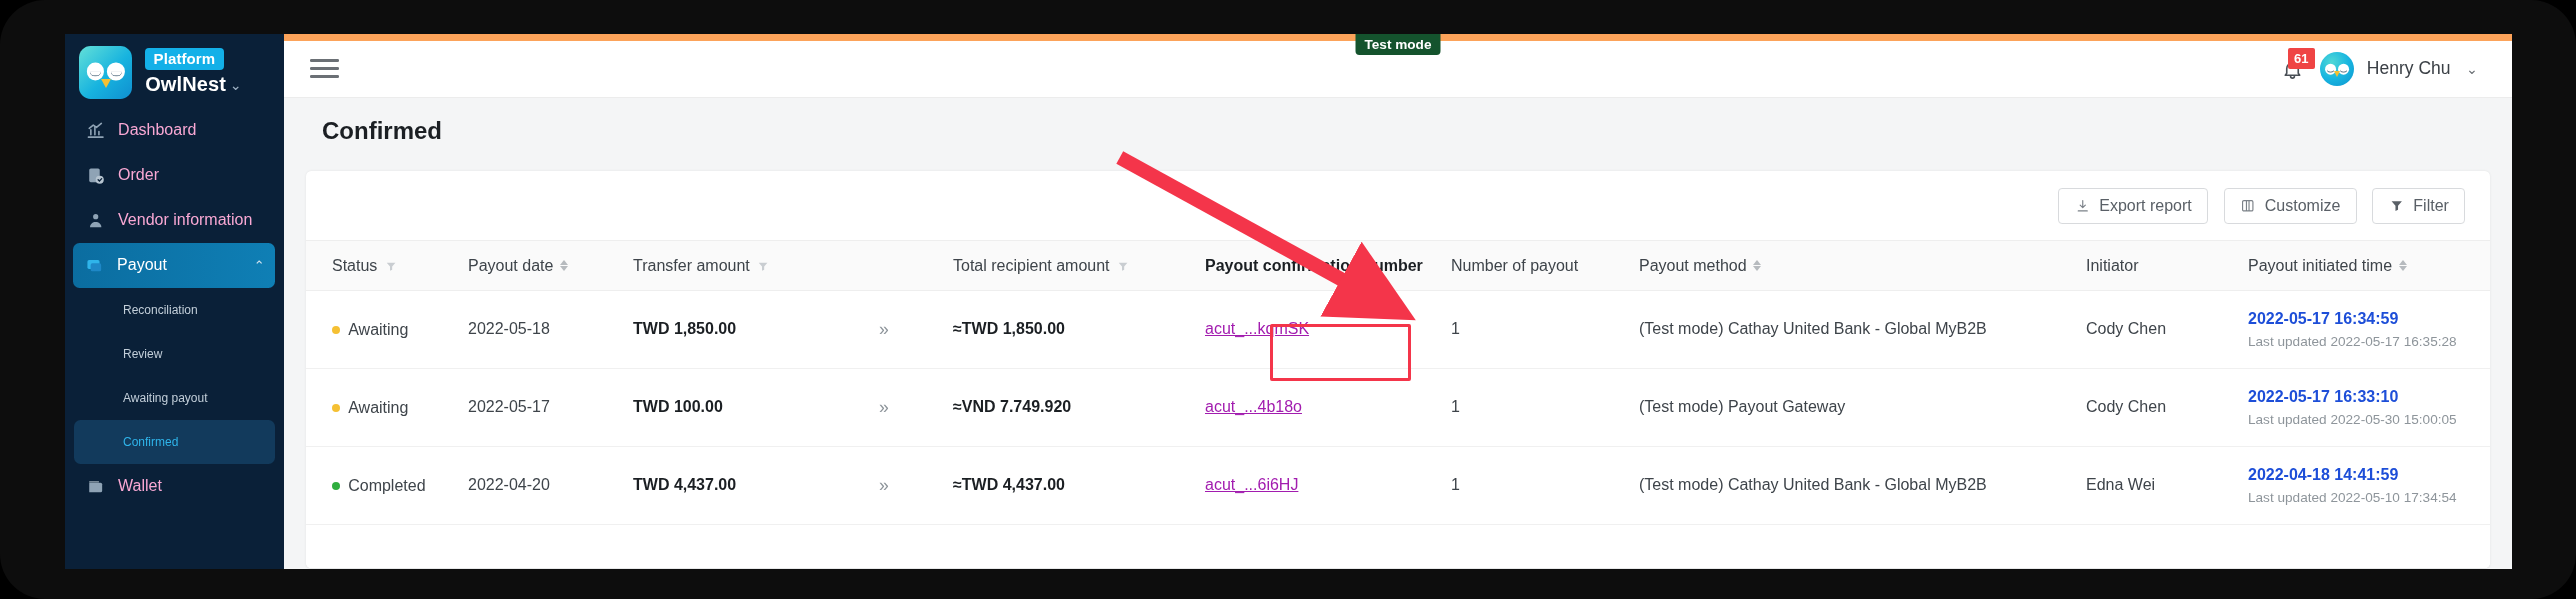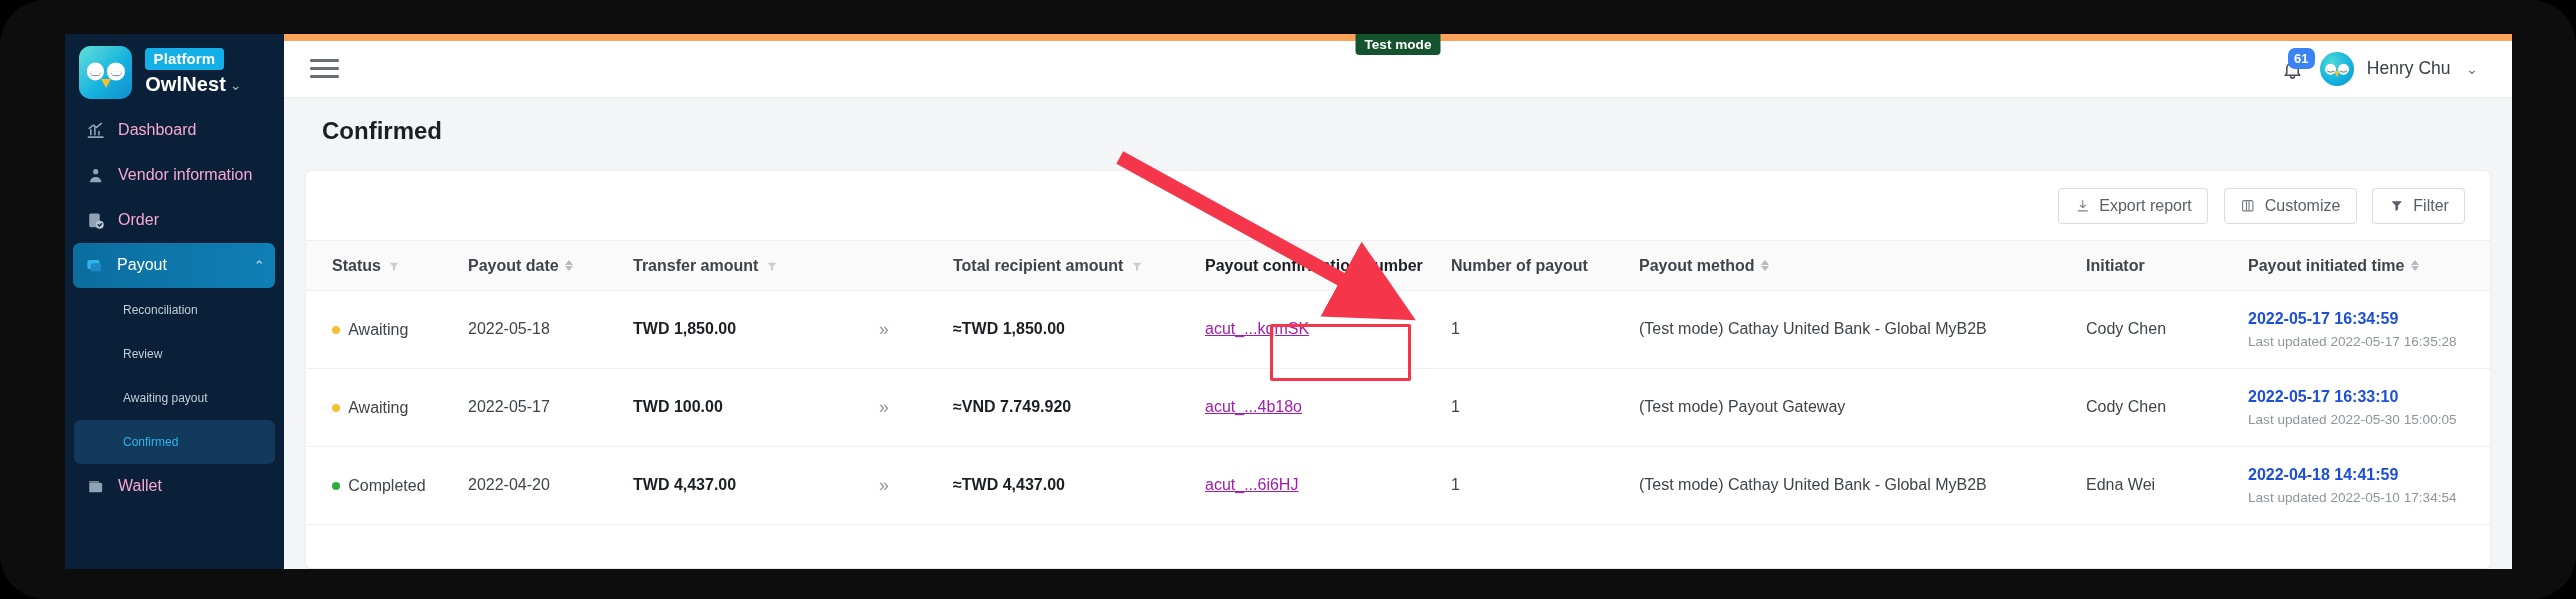--- a/index.html
+++ b/index.html
@@ -137,24 +137,24 @@
     margin-left: auto; margin-right: 34px;
     display: flex; align-items: center; gap: 13px;
   }
   .bell-wrap { position: relative; width: 28.5px; height: 31px; }
   .bell {
     position: absolute; left: 2.6px; top: 5.2px;
     color: #4a5057;
   }
   .bell-badge {
     position: absolute; right: -7.8px; top: -5.2px;
-    background: #3b82f6; color: #fff;
+    background: #ef4444; color: #fff;
     font-size: 13px; font-weight: 600;
     min-width: 27px; height: 21px; line-height: 21px;
-    text-align: center; border-radius: 7px;
+    text-align: center; border-radius: 2px;
     padding: 0 3.9px;
   }
   .avatar {
     width: 34px; height: 34px; border-radius: 50%;
     background: radial-gradient(circle at 35% 30%,#4fd8d6 0%,#19b6e0 50%,#0b93cf 100%);
     position: relative; flex: 0 0 auto;
   }
   .avatar .owl-eyes { transform: translate(-50%,-48%); gap: 1.9px; }
   .avatar .owl-eye { width: 11px; height: 11px; }
   .avatar .owl-eye:after { left: 1.9px; top: 5.2px; width: 7.1px; height: 3.2px; border-bottom-width: 1.3px; }
@@ -183,21 +183,21 @@
     border: 0.6px solid #d8dadd; border-radius: 3.9px;
     background: #fff; font-size: 16px; color: #5a6067;
     white-space: nowrap;
   }
   .tbtn svg { flex: 0 0 auto; }
   
   table { width: 100%; border-collapse: collapse; table-layout: fixed; }
   thead th {
     background: #fafafa;
     text-align: left;
-    font-size: 16px; font-weight: 700; color: #3e444a;
+    font-size: 16px; font-weight: 400; color: #3e444a;
     padding: 15.5px 0 15.5px 0;
     border-top: 0.6px solid #eeeeee;
     border-bottom: 0.6px solid #eeeeee;
     white-space: nowrap;
   }
   thead th.bold { font-weight: 700; color: #1b1f23; }
   .th-inner { display: inline-flex; align-items: center; gap: 6.5px; }
   .sorter { display: inline-flex; flex-direction: column; gap: 1.9px; line-height: 0; }
   .sorter i { display: block; width: 0; height: 0; border-left: 4.5px solid transparent; border-right: 4.5px solid transparent; }
   .sorter i.up { border-bottom: 5.8px solid #b6babe; }
@@ -275,36 +275,36 @@
               <path d="M3 20h18M6 17V11M11 17V7M16 17v-4" stroke-linecap="round"></path>
               <path d="M4 9l5-4 4 3 6-5" stroke-linecap="round" stroke-linejoin="round"></path>
             </svg>
           </span>
           <span>Dashboard</span>
         </div>
 
         <div class="nav-item">
           <span class="nav-ic">
             <svg width="19.4" height="19.4" viewBox="0 0 24 24" fill="currentColor">
-              <circle cx="12" cy="7" r="3.2"></circle>
-                <path d="M5 20c0-4 3.2-6.5 7-6.5s7 2.5 7 6.5z"></path>
+              <rect x="4" y="3" width="13" height="17" rx="2"></rect>
+              <circle cx="17" cy="17" r="5" fill="#b6c4d0"></circle>
+              <path d="M15 17l1.6 1.6L19.4 15.6" stroke="#0a2038" stroke-width="1.6" fill="none" stroke-linecap="round"></path>
             </svg>
           </span>
-          <span>Vendor information</span>
+          <span>Order</span>
         </div>
 
         <div class="nav-item">
           <span class="nav-ic">
             <svg width="19.4" height="19.4" viewBox="0 0 24 24" fill="currentColor">
-              <rect x="4" y="3" width="13" height="17" rx="2"></rect>
-              <circle cx="17" cy="17" r="5" fill="#b6c4d0"></circle>
-              <path d="M15 17l1.6 1.6L19.4 15.6" stroke="#0a2038" stroke-width="1.6" fill="none" stroke-linecap="round"></path>
+              <circle cx="12" cy="7" r="3.2"></circle>
+                <path d="M5 20c0-4 3.2-6.5 7-6.5s7 2.5 7 6.5z"></path>
             </svg>
           </span>
-          <span>Order</span>
+          <span>Vendor information</span>
         </div>
 
         <div class="nav-item active">
           <span class="nav-ic">
             <svg width="19.4" height="19.4" viewBox="0 0 24 24" fill="currentColor">
               <rect x="3" y="5" width="15" height="11" rx="2" fill="#2fb4ea"></rect>
               <rect x="7" y="9" width="13" height="10" rx="2" fill="#1e88c7"></rect>
             </svg>
           </span>
           <span>Payout</span>

